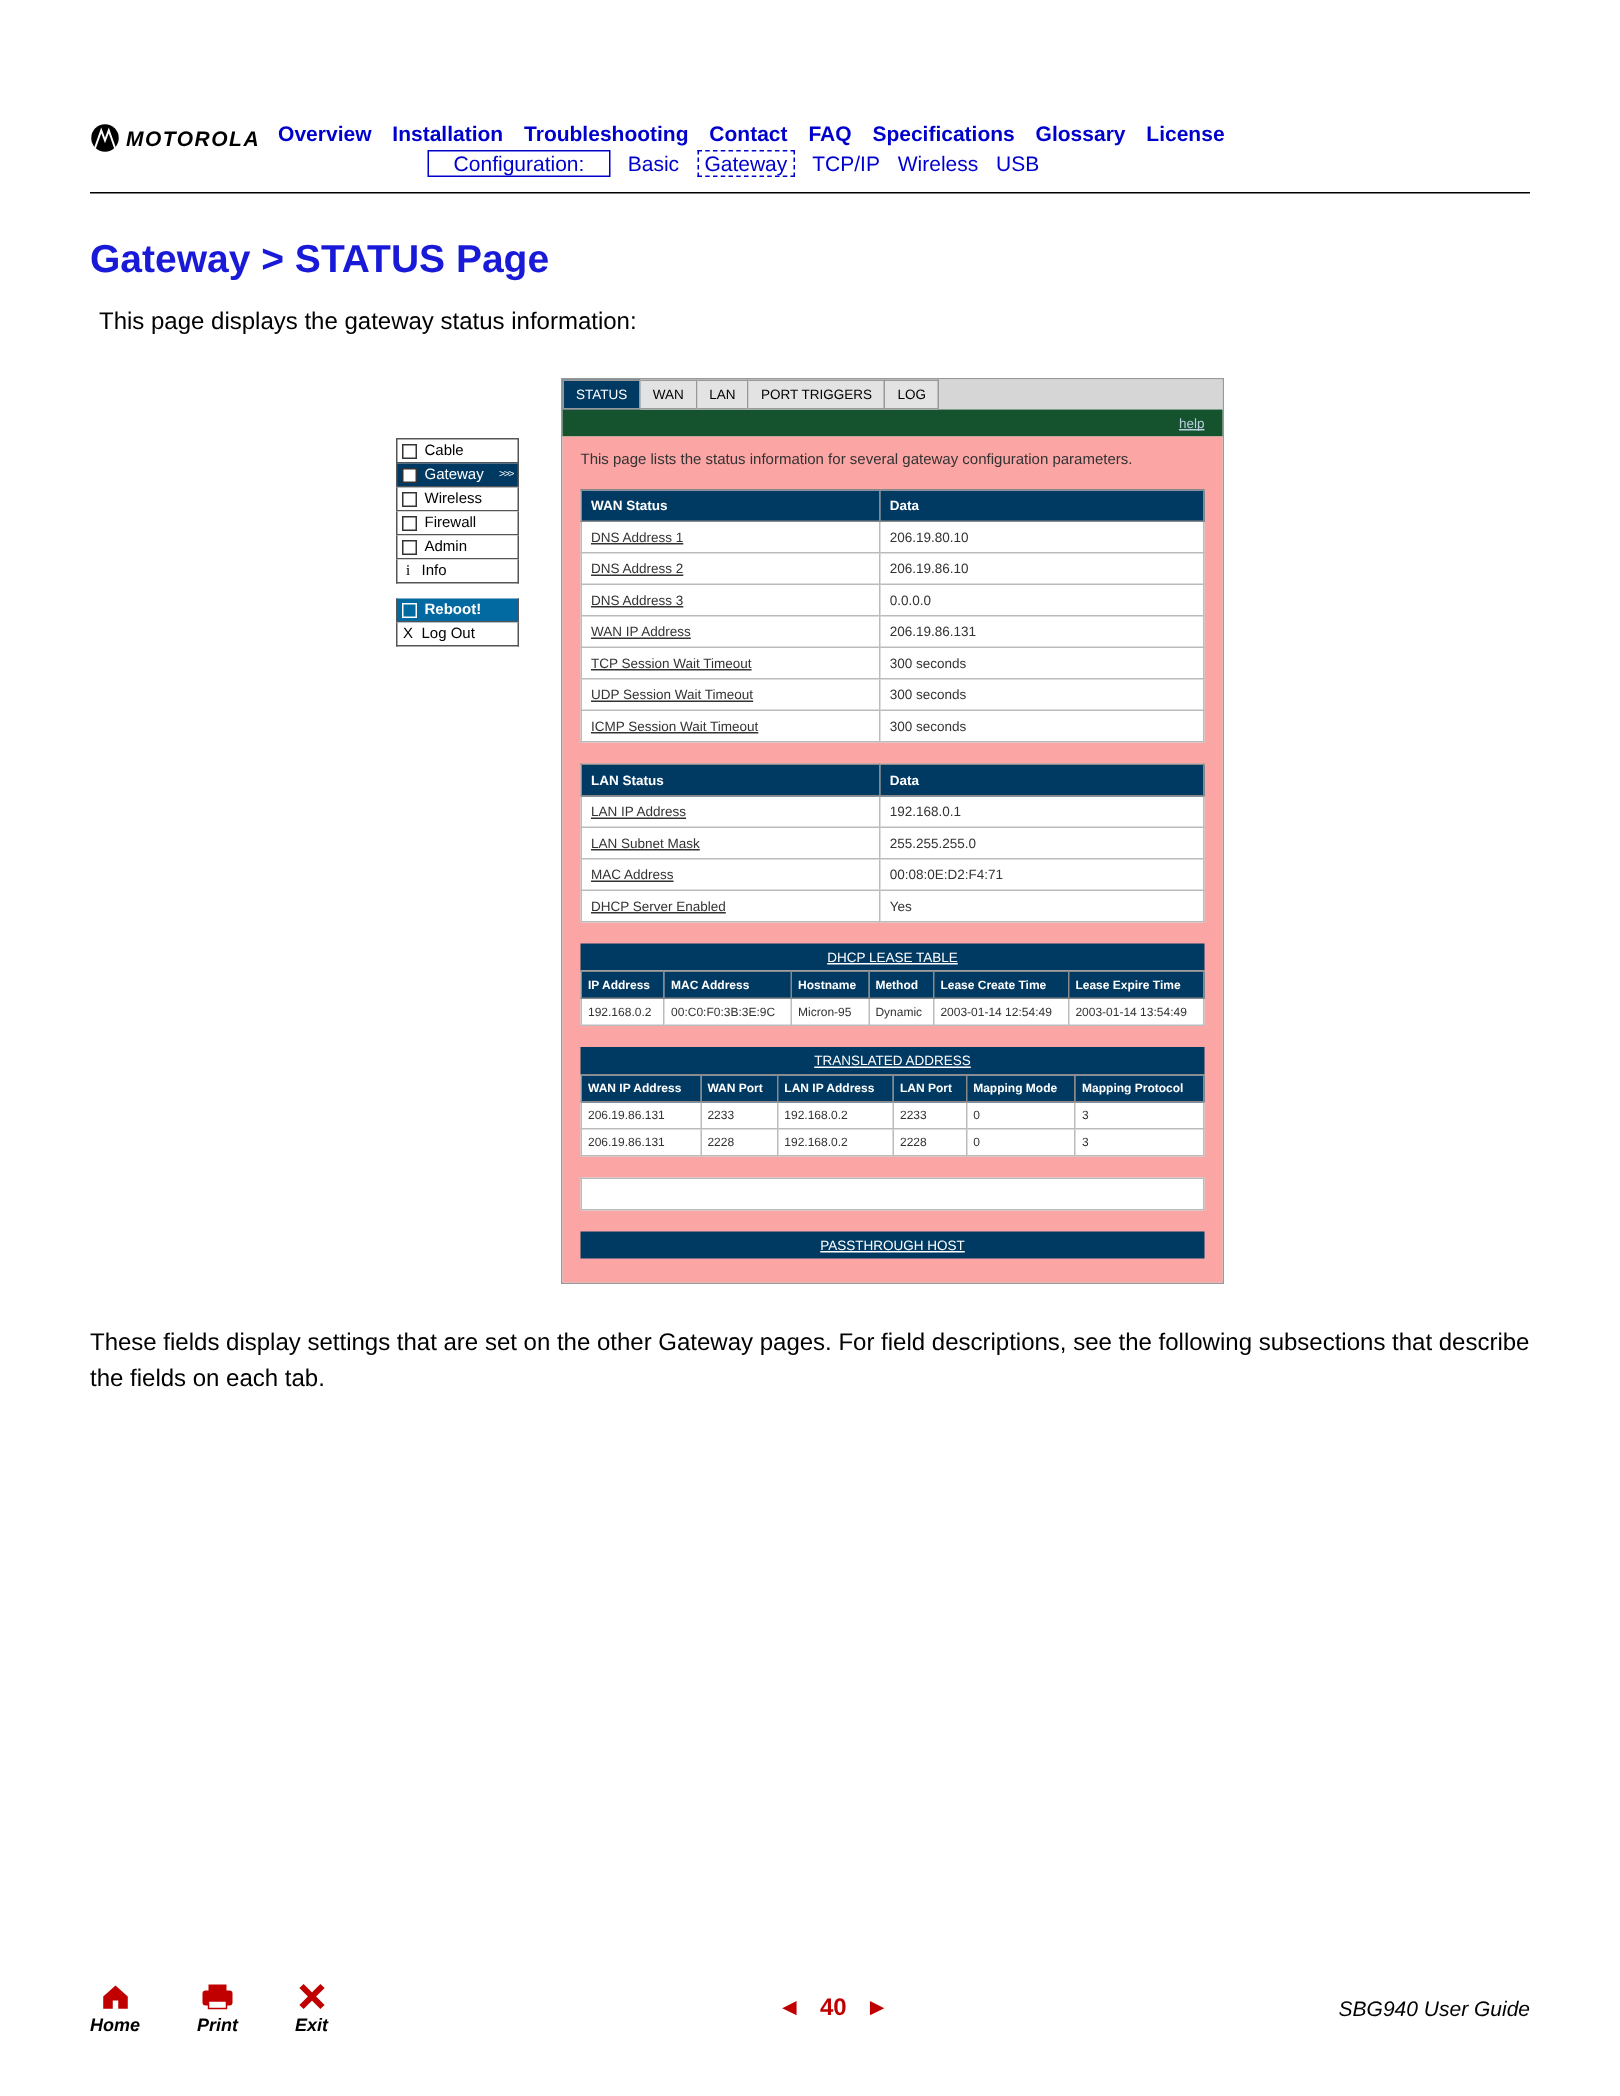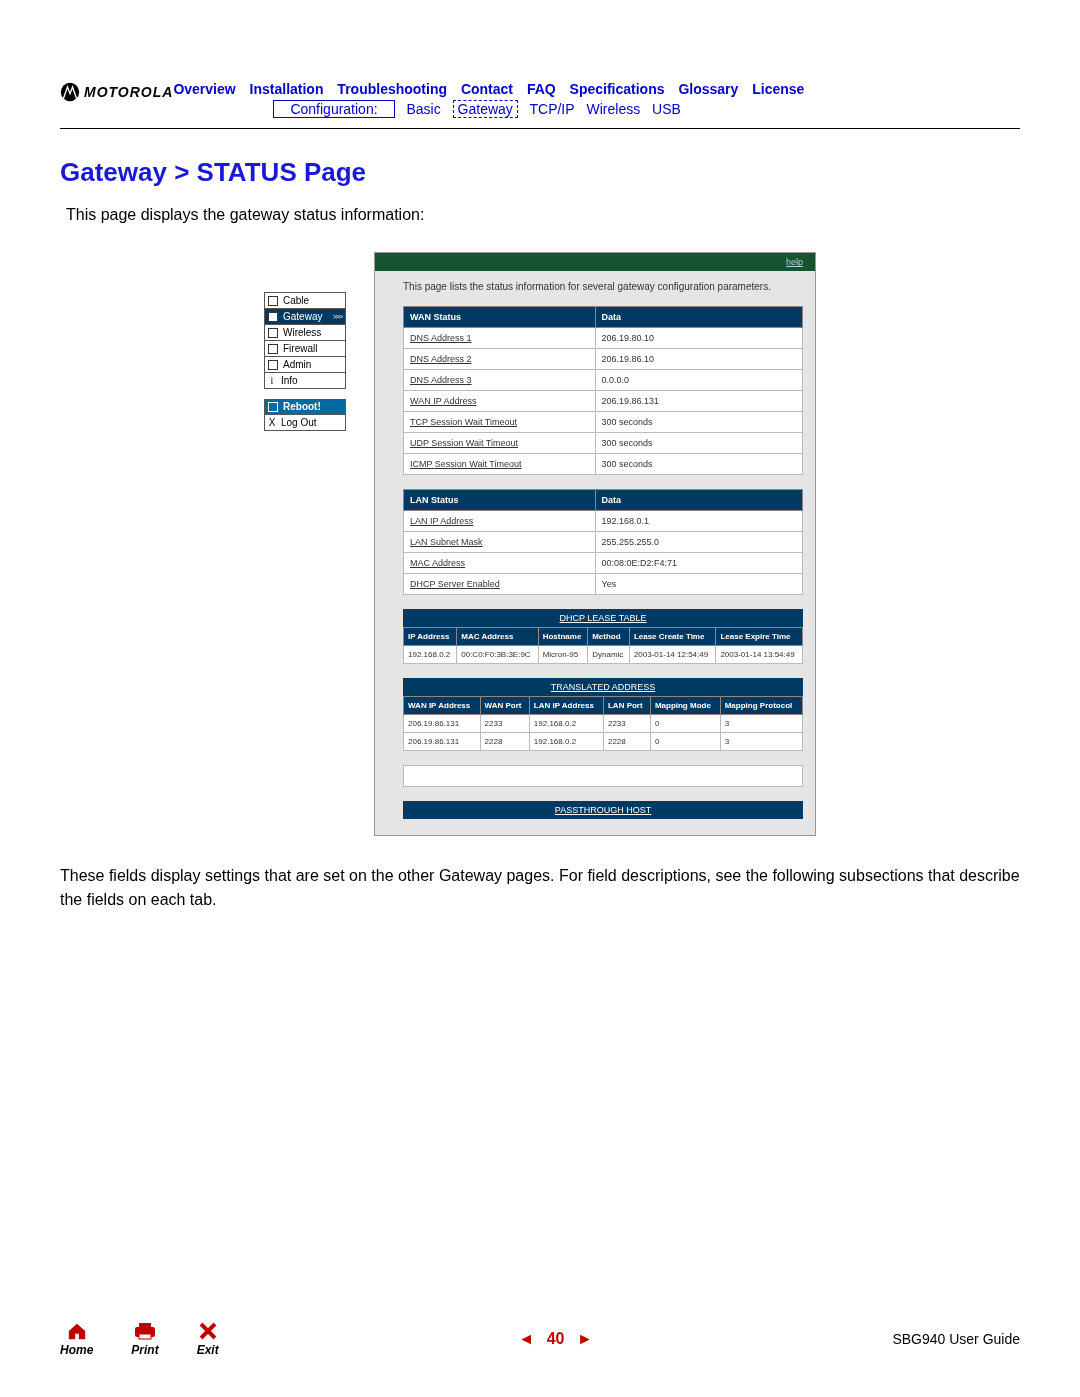--- a/index.html
+++ b/index.html
@@ -1,17 +1,17 @@
 <!DOCTYPE html>
 <html><head>
 <meta charset="utf-8">
 <style>
   body{margin:0;background:#fff;font-family:Arial,Helvetica,sans-serif;font-size:15px;color:#000}
   .page{width:1080px;height:1397px;margin:0 auto;position:relative;box-sizing:border-box;padding:80px 60px 0 60px}
-  .header-row{display:flex;align-items:flex-start;}
+  .header-row{display:flex;align-items:flex-start;gap:12px}
   .logo{display:flex;align-items:center;gap:4px;font-weight:bold;font-style:italic;letter-spacing:1px;font-size:14px;color:#000;text-transform:uppercase;white-space:nowrap;margin-top:2px}
   .logo svg{width:20px;height:20px}
   .top-nav{flex:1;text-align:left;font-weight:bold;font-size:14px;color:#0000cc;line-height:1.3}
   .top-nav span{margin-right:10px;cursor:pointer}
   .sub-nav{margin-top:2px;font-weight:normal;color:#0000cc;font-size:14px}
   .sub-nav .boxed{border:1px solid #0000cc;padding:0 16px}
   .sub-nav .dashed{border:1px dashed #0000cc;padding:0 4px}
   .sub-nav span{margin-right:8px;cursor:pointer}
   hr.div{border:none;border-top:1px solid #000;margin:10px 0 28px 0}
   h1.page-title{color:#1919d8;font-size:26px;margin:0 0 18px 0;font-weight:bold}
@@ -26,36 +26,36 @@
   .sidenav .reboot{background:#0369a1;color:#fff;font-weight:bold;margin-top:10px}
   .sidenav .info-i{width:8px;text-align:center;margin-right:5px;font-family:serif}
   .sidenav .x{width:8px;text-align:center;margin-right:5px}
   .app{width:440px;font-size:10px;color:#000;border:1px solid #999}
   .tabs{background:#d6d6d6;display:flex}
   .tab{padding:4px 8px;border:1px solid #999;background:#e3e3e3;cursor:pointer;font-size:9px}
   .tab+.tab{border-left:none}
   .tab.active{background:#003a63;color:#fff}
   .helpbar{background:#14532d;color:#b8cde0;text-align:right;padding:4px 12px;font-size:9px}
   .helpbar span{text-decoration:underline;cursor:pointer}
-  .appbody{background:#e5e5e5;padding:10px 12px 16px 28px}
+  .appbody{background:#fca5a5;padding:10px 12px 16px 12px}
   .desc{font-size:10px;color:#333;margin-bottom:14px}
   .tbl{width:100%;border-collapse:collapse;font-size:9px;margin-bottom:14px;background:#fff}
   .tbl th{background:#003a63;color:#fff;text-align:left;padding:5px 6px;font-weight:bold;font-size:9px;border:1px solid #888}
   .tbl td{padding:5px 6px;border:1px solid #bbb;color:#333}
   .tbl td.u{text-decoration:underline}
   .caption{background:#003a63;color:#fff;text-align:center;padding:4px;font-size:9px;text-decoration:underline}
   .tbl.small td,.tbl.small th{font-size:8px;padding:4px 4px}
   .outro{font-size:16px;line-height:1.45}
   .footer{position:absolute;bottom:40px;left:60px;right:60px;display:flex;align-items:center;font-size:13px;color:#000}
   .footer .icons{display:flex;gap:38px;align-items:flex-end}
   .footer .ficon{text-align:center;font-style:italic;font-weight:bold;font-size:12px;cursor:pointer}
   .footer .ficon svg{display:block;margin:0 auto 2px auto}
   .footer .pager{flex:1;text-align:center;color:#c00000;font-weight:bold;font-size:16px}
   .footer .pager .a{cursor:pointer;margin:0 8px}
-  .footer .guide{font-size:14px}
+  .footer .guide{font-style:italic;font-size:14px}
 </style>
 </head>
 <body>
 
 <div class="page">
   <div class="header-row">
     <div class="logo">
       <svg viewBox="0 0 24 24">
           <circle cx="12" cy="12" r="11" fill="#000"></circle>
           <path d="M4 20 L9 6 L12 14 L15 6 L20 20" stroke="#fff" stroke-width="1.6" fill="none"></path>
@@ -119,20 +119,27 @@
           <span class="sq" style="border-color:#fff"></span>
           <span>Reboot!</span>
         </div>
       <div class="item">
           <span class="x">X</span>
           <span>Log Out</span>
         </div>
     </div>
 
     <div class="app">
+      <div class="tabs">
+        <div class="tab active">STATUS</div>
+        <div class="tab">WAN</div>
+        <div class="tab">LAN</div>
+        <div class="tab">PORT TRIGGERS</div>
+        <div class="tab">LOG</div>
+      </div>
       <div class="helpbar"><span>help</span></div>
       <div class="appbody">
         <div class="desc">This page lists the status information for several gateway configuration parameters.</div>
 
         <table class="tbl">
           <tbody>
               <tr>
                 <th style="width:48%">WAN Status</th>
                 <th>Data</th>
               </tr>

